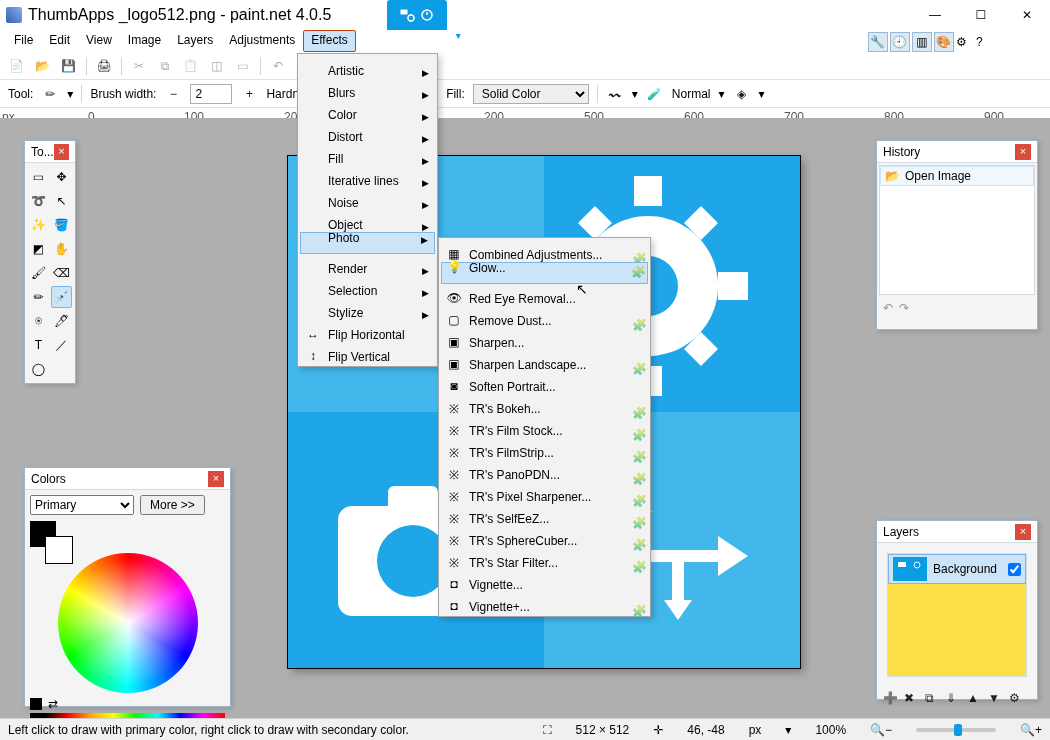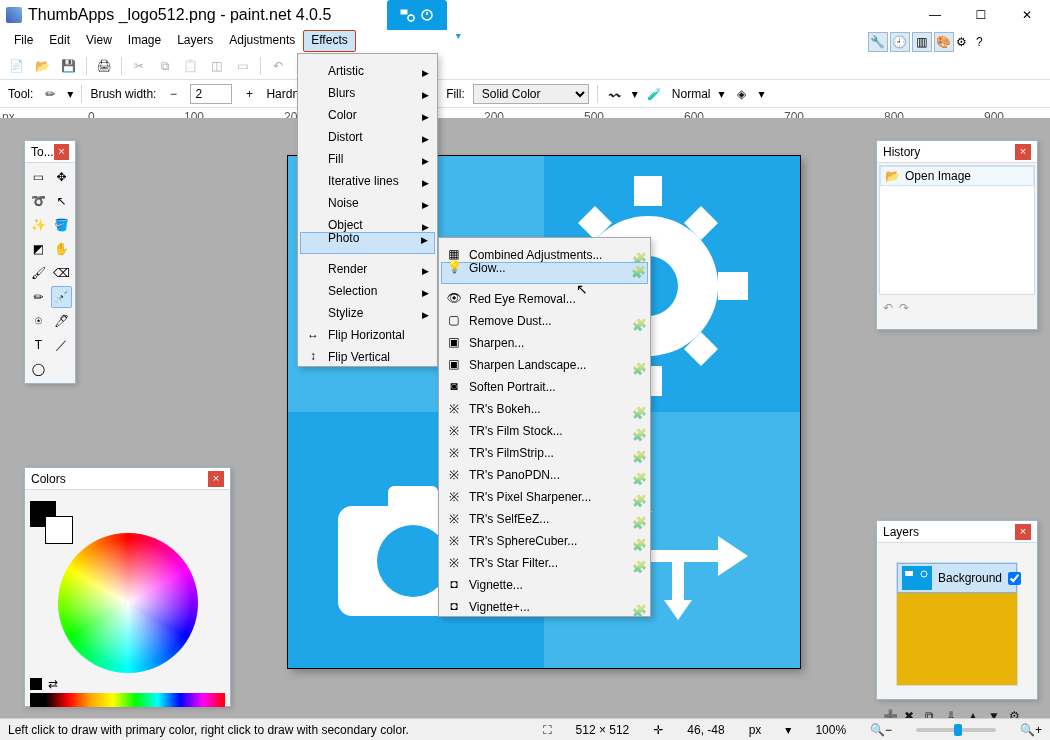--- a/index.html
+++ b/index.html
@@ -57,21 +57,21 @@
 .swatch-main{width:26px;height:26px;background:#000;border:1px solid #000;position:relative}
 .swatch-main:after{content:"";position:absolute;left:14px;top:14px;width:26px;height:26px;background:#fff;border:1px solid #000}
 .hue-strip{height:14px;background:linear-gradient(90deg,#000 0%,#000 8%,red,orange,yellow,lime,cyan,blue,magenta,red 100%);margin-top:2px}
 
 .history-panel{right:12px;top:140px;width:162px;height:190px}
 .history-panel .rows{background:#fff;border:1px solid #d3dce5;margin:2px;height:130px}
 .history-panel .row{height:20px;display:flex;align-items:center;gap:5px;padding:0 4px;border:1px solid #cce4f7;background:#f0f7fd}
 .history-panel .btns{display:flex;gap:6px;padding:4px 6px;opacity:.4}
 
 .layers-panel{right:12px;top:520px;width:162px;height:180px}
-.layers-panel .rows{background:#eab308;border:1px solid #d3dce5;margin:19px;height:124px}
+.layers-panel .rows{background:#fde047;border:1px solid #d3dce5;margin:10px;height:124px}
 .layers-panel .row{height:30px;display:flex;align-items:center;gap:6px;padding:0 4px;background:#cce4f7;border:1px solid #7eb4ea}
 .layers-panel .thumb{width:34px;height:24px;background:#0a9de6;display:flex;align-items:center;justify-content:center}
 .layers-panel .btns{display:flex;gap:5px;padding:4px 6px}
 .layers-panel .btns .b{width:16px;height:16px;opacity:.85}
 
 .dropdown{position:absolute;background:#f2f2f2;border:1px solid #a7a7a7;box-shadow:3px 3px 6px rgba(0,0,0,.2);padding:2px}
 .dropdown .ditem{height:22px;display:flex;align-items:flex-end;padding:0 24px 0 28px;position:relative;white-space:nowrap}
 .dropdown .ditem.hl{background:#cce4f7;border:1px solid #7eb4ea;padding:0 23px 8px 27px}
 .dropdown .ditem .arrow{position:absolute;right:6px;font-size:9px}
 .dropdown .ditem .dicon{position:absolute;left:5px;width:16px;height:16px;display:flex;align-items:center;justify-content:center}
@@ -251,20 +251,24 @@
       <div class="tool"></div>
     </div>
 </div>
 
 <div class="panel colors-panel">
   <div class="ph">
       <span>Colors</span>
       <div class="pclose">×</div>
     </div>
   <div class="colors-body">
+    <div style="display:flex;gap:6px;align-items:center">
+      <select style="width:104px;height:20px"><option>Primary</option></select>
+      <button style="height:20px;padding:0 8px">More &gt;&gt;</button>
+    </div>
     <div style="display:flex;gap:8px;margin-top:6px">
       <div class="swatch-main"></div>
     </div>
     <div class="wheel">
         <div class="cursor"></div>
       </div>
     <div style="display:flex;gap:6px;align-items:center">
       <div style="width:12px;height:12px;background:#000;border:1px solid #000"></div>
       <span>⇄</span>
     </div>

